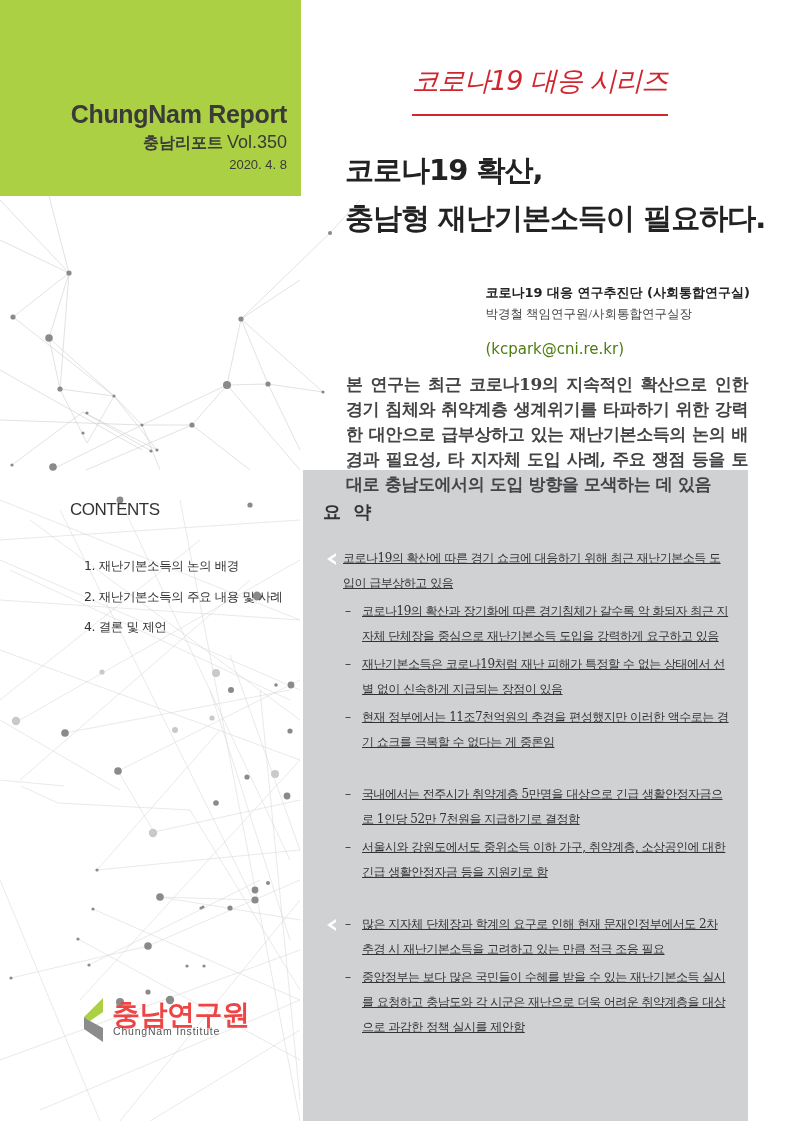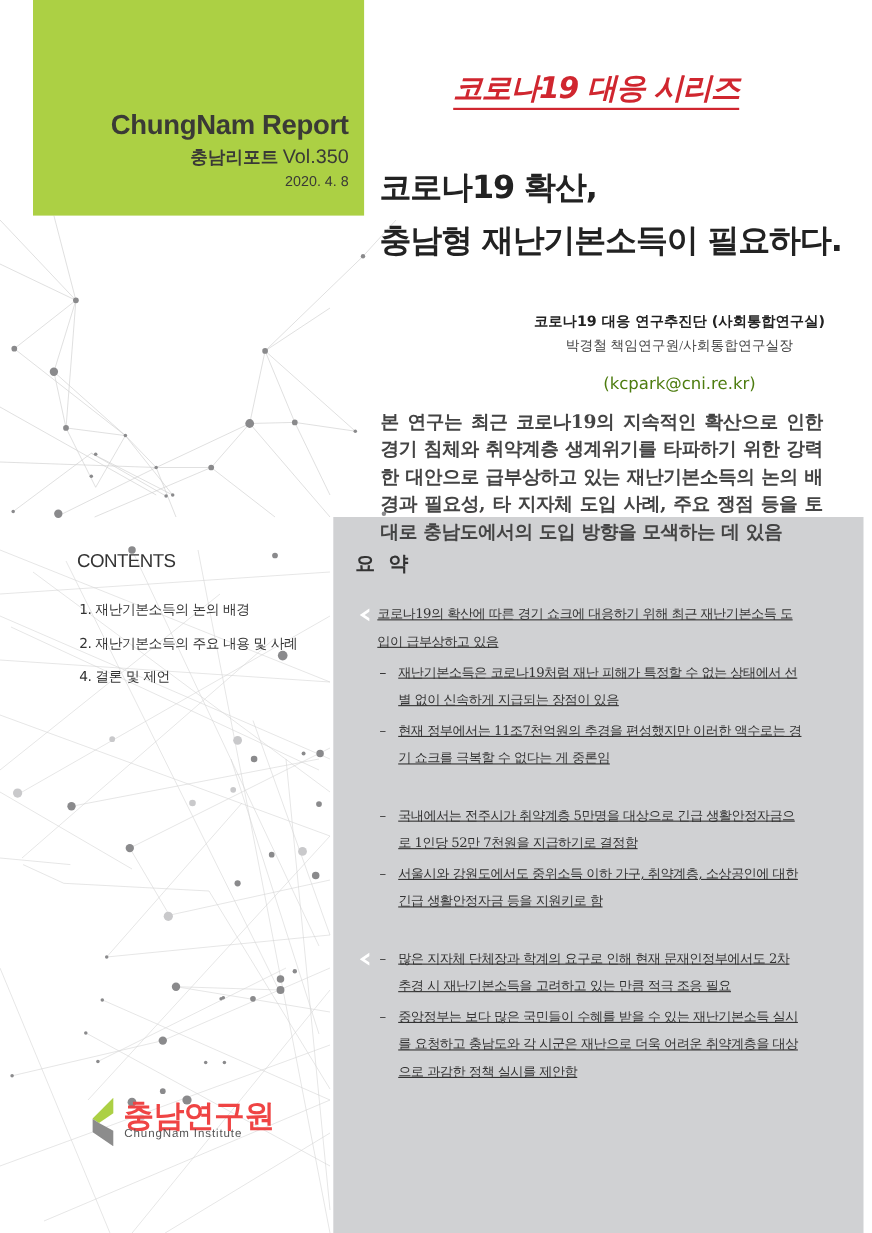--- a/index.html
+++ b/index.html
@@ -5,70 +5,70 @@
   html, body { margin:0; padding:0; }
   body {
     width:793px; height:1121px; position:relative; overflow:hidden;
     background:#ffffff;
     font-family:"DejaVu Sans", "Liberation Sans", sans-serif;
     color:#333;
   }
   .network { position:absolute; left:0; top:0; width:793px; height:1121px; z-index:0; }
   .green-box {
     position:absolute; left:0; top:0; width:301px; height:196px;
-    background:#acd044; z-index:2;margin-left:30px;
+    background:#acd044; z-index:2;
   }
   .report-name {
     position:absolute; right:14px; top:100px;
     font-family:"Liberation Sans", sans-serif; font-weight:bold;
     font-size:25px; color:#3a3a36; letter-spacing:-0.3px; white-space:nowrap;
   }
   .report-vol {
     position:absolute; right:14px; top:132px;
     font-size:17px; color:#3a3a36; white-space:nowrap;
   }
   .report-vol .kr { font-weight:bold; font-size:16px; }
   .report-vol .vol { font-family:"Liberation Sans", sans-serif; font-size:18px; margin-left:4px; }
   .report-date {
     position:absolute; right:14px; top:157px;
     font-family:"Liberation Sans", sans-serif; font-size:13px; color:#3a3a36;
   }
   .series {
     position:absolute; left:412px; top:64px;
-    font-size:27px; font-weight:bold; font-style:italic; color:#d0262f;
+    font-size:27px; font-weight:normal; font-style:italic; color:#d0262f;
     letter-spacing:-1px; white-space:nowrap;
-    border-bottom:2px solid #d0262f; padding-bottom:0; line-height:34px; z-index:2;
+    border-bottom:2px solid #d0262f; padding-bottom:16px; line-height:34px; z-index:2;
   }
   .title {
     position:absolute; left:345px; top:146px;
     font-size:29px; font-weight:bold; color:#222; line-height:48px;
     letter-spacing:-1px; z-index:2;
   }
   .author-block {
-    position:absolute; right:43px; top:282px; text-align:center; z-index:2;
+    position:absolute; right:43px; top:282px; text-align:left; z-index:2;
   }
   .author-team { font-size:13px; font-weight:bold; color:#222; line-height:22px; }
   .author-name { font-size:12.5px; color:#444; line-height:20px;font-family:Liberation Serif, serif; }
   .author-email { font-size:15px; color:#4d7c0f; line-height:20px;margin-top:15px; }
   .abstract {
     position:absolute; left:346px; top:372px; width:402px;
     font-family:"DejaVu Serif", "Liberation Serif", serif;
     font-size:17px; color:#444; line-height:25px; text-align:justify;
     letter-spacing:-0.4px; z-index:2;font-weight:bold;
   }
   .contents-title {
     position:absolute; left:70px; top:500px;
     font-family:"Liberation Sans", sans-serif; font-size:17px; color:#333;
     letter-spacing:-0.5px; z-index:2;
   }
-  .contents-list { position:absolute; left:72px; top:544px; z-index:2; margin:0; padding:0; list-style:none; }
+  .contents-list { position:absolute; left:72px; top:544px; z-index:2; margin:12px; padding:0; list-style:none; }
   .contents-list li { font-size:12.5px; color:#333; height:30.5px; line-height:20px; letter-spacing:-0.4px; }
   .summary-panel {
     position:absolute; left:303px; top:470px; width:445px; height:651px;
-    background:#d0d1d3; z-index:1;padding-left:37px;
+    background:#d0d1d3; z-index:1;
   }
   .summary-title {
     position:absolute; left:20px; top:30px; font-size:18px; font-weight:bold; color:#333;
     letter-spacing:3px;
   }
   .summary-body { position:absolute; left:24px; top:76px; width:405px; }
   .point { position:relative;text-decoration:underline; }
   .point-head {
     position:relative; padding-left:16px;
     font-family:"DejaVu Serif", "Liberation Serif", serif;
@@ -277,21 +277,21 @@
   <div class="summary-title">요 약</div>
   <div class="summary-body">
 
     <div class="point">
       <div class="point-head">
         <svg class="chev" viewBox="0 0 9 12">
             <polygon points="9,0 9,3 4.5,6 9,9 9,12 0,6" fill="#ffffff"></polygon>
           </svg>
         <span>코로나19의 확산에 따른 경기 쇼크에 대응하기 위해 최근 재난기본소득 도입이 급부상하고 있음</span>
       </div>
-      <div class="sub"><span class="dash">–</span></div>
+      <div class="sub"><span class="dash">–</span><span>코로나19의 확산과 장기화에 따른 경기침체가 갈수록 악  화되자 최근 지자체 단체장을 중심으로 재난기본소득 도입을 강력하게 요구하고 있음</span></div>
       <div class="sub"><span class="dash">–</span><span>재난기본소득은 코로나19처럼 재난 피해가 특정할 수 없는 상태에서 선별 없이 신속하게 지급되는 장점이 있음</span></div>
       <div class="sub"><span class="dash">–</span><span>현재 정부에서는 11조7천억원의 추경을 편성했지만 이러한 액수로는 경기 쇼크를 극복할 수 없다는 게 중론임</span></div>
     </div>
 
     <div class="point" style="margin-top:27px;">
       <div class="sub"><span class="dash">–</span><span>국내에서는 전주시가 취약계층 5만명을 대상으로 긴급 생활안정자금으로 1인당 52만 7천원을 지급하기로 결정함</span></div>
       <div class="sub"><span class="dash">–</span><span>서울시와 강원도에서도 중위소득 이하 가구, 취약계층, 소상공인에 대한 긴급 생활안정자금 등을 지원키로 함</span></div>
     </div>
 
     <div class="point" style="margin-top:27px;">

